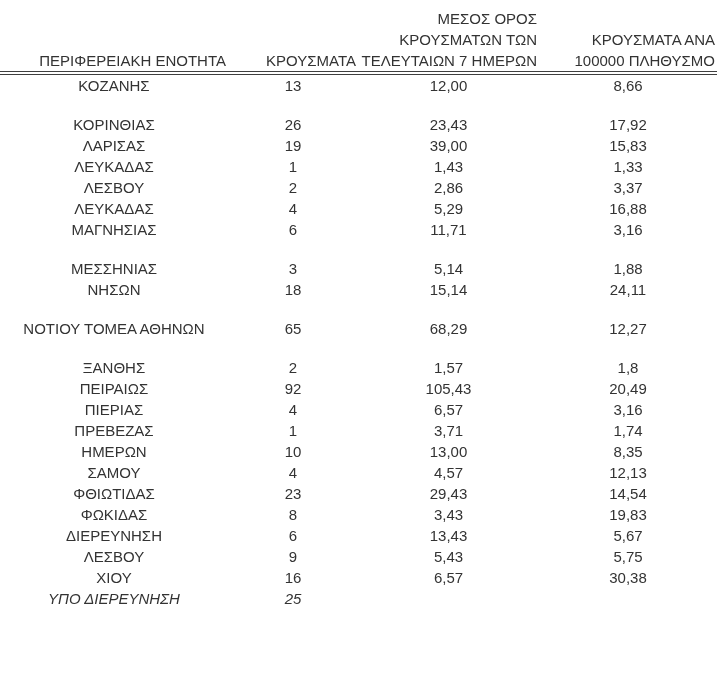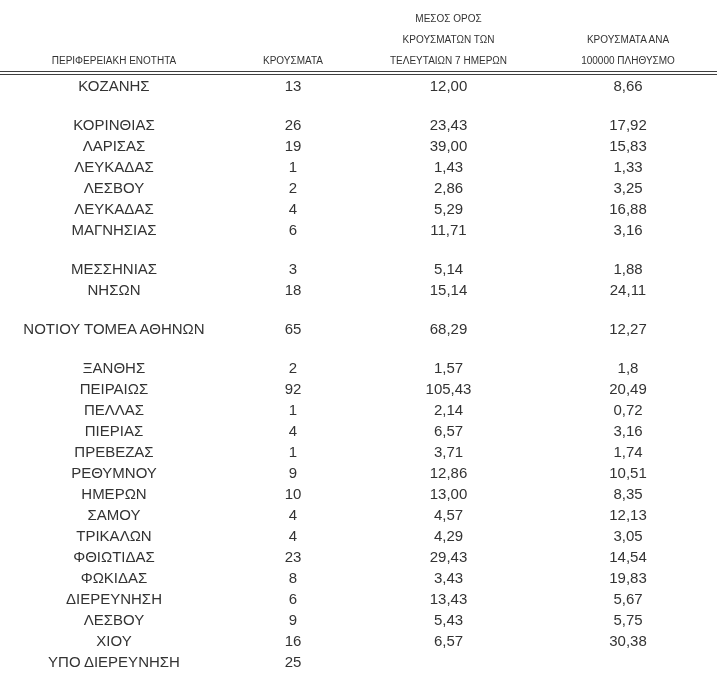--- a/index.html
+++ b/index.html
@@ -24,23 +24,23 @@
     table-layout: fixed;
     width: 717px;
     margin: 8px 0 0 0;
   }
   table.cases col.c-region  { width: 228px; }
   table.cases col.c-cases   { width: 130px; }
   table.cases col.c-avg7    { width: 181px; }
   table.cases col.c-per100k { width: 178px; }
   table.cases th {
     font-weight: normal;
-    font-size: 10px;
+    font-size: 15px;
     line-height: 21px;
-    text-align: center;
+    text-align: right;
     vertical-align: bottom;
     white-space: pre-line;
     padding: 0 2px;
     border-bottom: 4px double #3f3f3f;
   }
   table.cases td {
     font-size: 15px;
     line-height: 21px;
     height: 21px;
     text-align: center;
@@ -48,20 +48,21 @@
     padding: 0 2px;
     overflow: hidden;
     white-space: nowrap;
   }
   tr.spacer-row td {
     height: 18px;
     font-size: 0;
     line-height: 0;
   }
   tr.italic-row td {
+    font-style: italic;
   }
 </style>
 </head>
 <body>
 
 <div class="page">
   <table class="cases">
     <colgroup>
       <col class="c-region">
       <col class="c-cases">
@@ -104,21 +105,21 @@
         <tr>
           <td>ΛΕΥΚΑΔΑΣ</td>
           <td>1</td>
           <td>1,43</td>
           <td>1,33</td>
         </tr>
         <tr>
           <td>ΛΕΣΒΟΥ</td>
           <td>2</td>
           <td>2,86</td>
-          <td>3,25</td>
+          <td>3,37</td>
         </tr>
         <tr>
           <td>ΛΕΥΚΑΔΑΣ</td>
           <td>4</td>
           <td>5,29</td>
           <td>16,88</td>
         </tr>
         <tr>
           <td>ΜΑΓΝΗΣΙΑΣ</td>
           <td>6</td>
@@ -158,60 +159,42 @@
           <td>1,57</td>
           <td>1,8</td>
         </tr>
         <tr>
           <td>ΠΕΙΡΑΙΩΣ</td>
           <td>92</td>
           <td>105,43</td>
           <td>20,49</td>
         </tr>
         <tr>
-          <td>ΠΕΛΛΑΣ</td>
-          <td>1</td>
-          <td>2,14</td>
-          <td>0,72</td>
-        </tr>
-        <tr>
           <td>ΠΙΕΡΙΑΣ</td>
           <td>4</td>
           <td>6,57</td>
           <td>3,16</td>
         </tr>
         <tr>
           <td>ΠΡΕΒΕΖΑΣ</td>
           <td>1</td>
           <td>3,71</td>
           <td>1,74</td>
         </tr>
         <tr>
-          <td>ΡΕΘΥΜΝΟΥ</td>
-          <td>9</td>
-          <td>12,86</td>
-          <td>10,51</td>
-        </tr>
-        <tr>
           <td>ΗΜΕΡΩΝ</td>
           <td>10</td>
           <td>13,00</td>
           <td>8,35</td>
         </tr>
         <tr>
           <td>ΣΑΜΟΥ</td>
           <td>4</td>
           <td>4,57</td>
           <td>12,13</td>
-        </tr>
-        <tr>
-          <td>ΤΡΙΚΑΛΩΝ</td>
-          <td>4</td>
-          <td>4,29</td>
-          <td>3,05</td>
         </tr>
         <tr>
           <td>ΦΘΙΩΤΙΔΑΣ</td>
           <td>23</td>
           <td>29,43</td>
           <td>14,54</td>
         </tr>
         <tr>
           <td>ΦΩΚΙΔΑΣ</td>
           <td>8</td>

